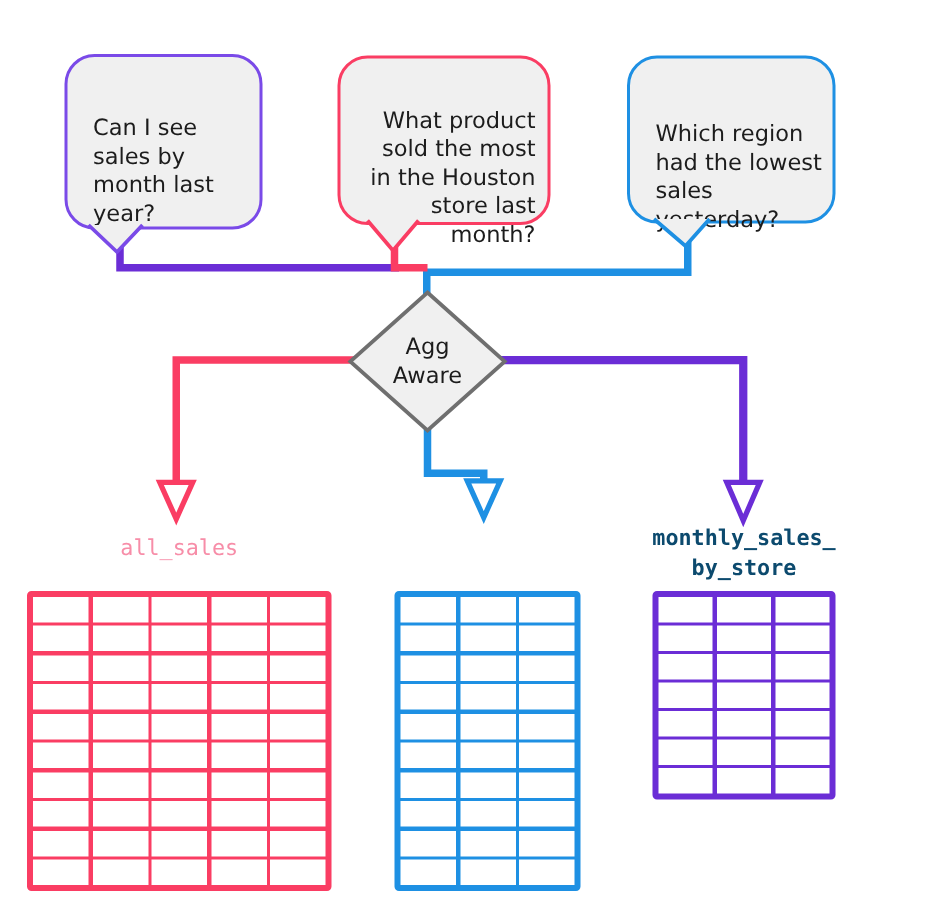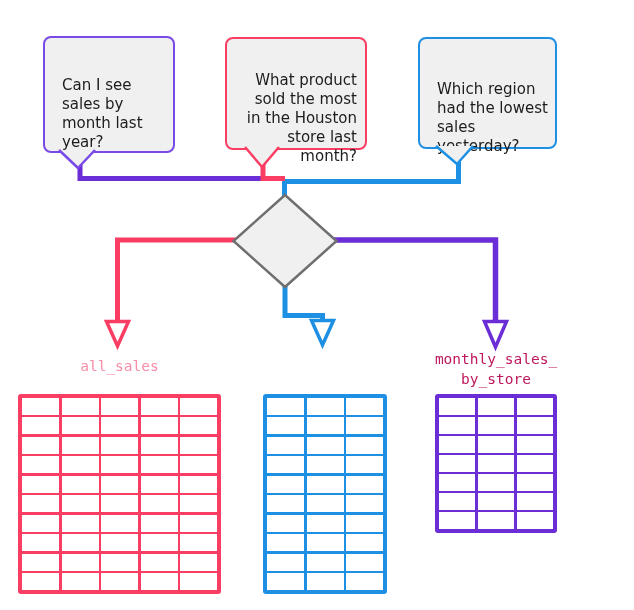--- a/index.html
+++ b/index.html
@@ -2,21 +2,21 @@
 <html><head>
 <meta charset="utf-8">
 <style>
   html,body{margin:0;padding:0;background:#ffffff;}
   #canvas{
     position:relative;width:634px;height:610px;background:#ffffff;overflow:hidden;
     font-family:"DejaVu Sans","Liberation Sans",sans-serif;
   }
   .bubble{
     position:absolute;box-sizing:border-box;background:#f0f0f0;
-    border:2.5px solid #888;border-radius:8px;color:#1c1c1c;
+    border:2.5px solid #888;border-radius:20px;color:#1c1c1c;
     font-size:15px;line-height:19px;white-space:pre-line;
   }
   .bubble .btext{display:block;}
   #flow{position:absolute;left:0;top:0;z-index:5;pointer-events:none;}
   .diamond-label{
     position:absolute;z-index:6;text-align:center;color:#1c1c1c;
     font-size:15px;line-height:19px;white-space:pre-line;
   }
   .tbl-label{
     position:absolute;text-align:center;white-space:pre-line;
@@ -73,23 +73,25 @@
     <path d="M 334,240 H 495.5 V 322" fill="none" stroke-width="5.5" stroke="#6b2dd6"></path>
     <polygon points="484.5,321.5 506.5,321.5 495.5,347" fill="#ffffff" stroke-width="3.5" stroke="#6b2dd6"></polygon>
 
     <polygon points="285,195 336.5,241 285,287 233.5,241" stroke-width="2.5" stroke="#6f6f6f" fill="#f0f0f0"></polygon>
 
     <path d="M 59,150 L 78,168 L 95,150" stroke-width="2.5" stroke-linejoin="round" stroke="#7a4ae8" fill="#f0f0f0"></path>
     <path d="M 245,147 L 262,167 L 279,147" stroke-width="2.5" stroke-linejoin="round" stroke="#fa3d63" fill="#f0f0f0"></path>
     <path d="M 436,146 L 457,164 L 473,146" stroke-width="2.5" stroke-linejoin="round" stroke="#1e90e3" fill="#f0f0f0"></path>
   </svg>
 
+  <div class="diamond-label" style="left:235px;top:222px;width:100px;">Agg
+Aware</div>
 
   <div class="tbl-label" style="left: -7px; top: 356px; width: 253px; color: rgb(247, 141, 168);">all_sales</div>
-  <div class="tbl-label" style="left: 411px; top: 349px; width: 170px; color: #be185d;">monthly_sales_
+  <div class="tbl-label" style="left: 411px; top: 349px; width: 170px; color: #0c4a6e; font-weight: bold;">monthly_sales_
 by_store</div>
 
   <div class="agg-table" style="left: 18px; top: 394px; width: 203px; height: 200px; border-color: rgb(250, 61, 99); background: rgb(250, 61, 99); grid-template-columns: repeat(5, 1fr);">
       <div class="cell"></div>
       <div class="cell"></div>
       <div class="cell"></div>
       <div class="cell"></div>
       <div class="cell"></div>
       <div class="cell"></div>
       <div class="cell"></div>

